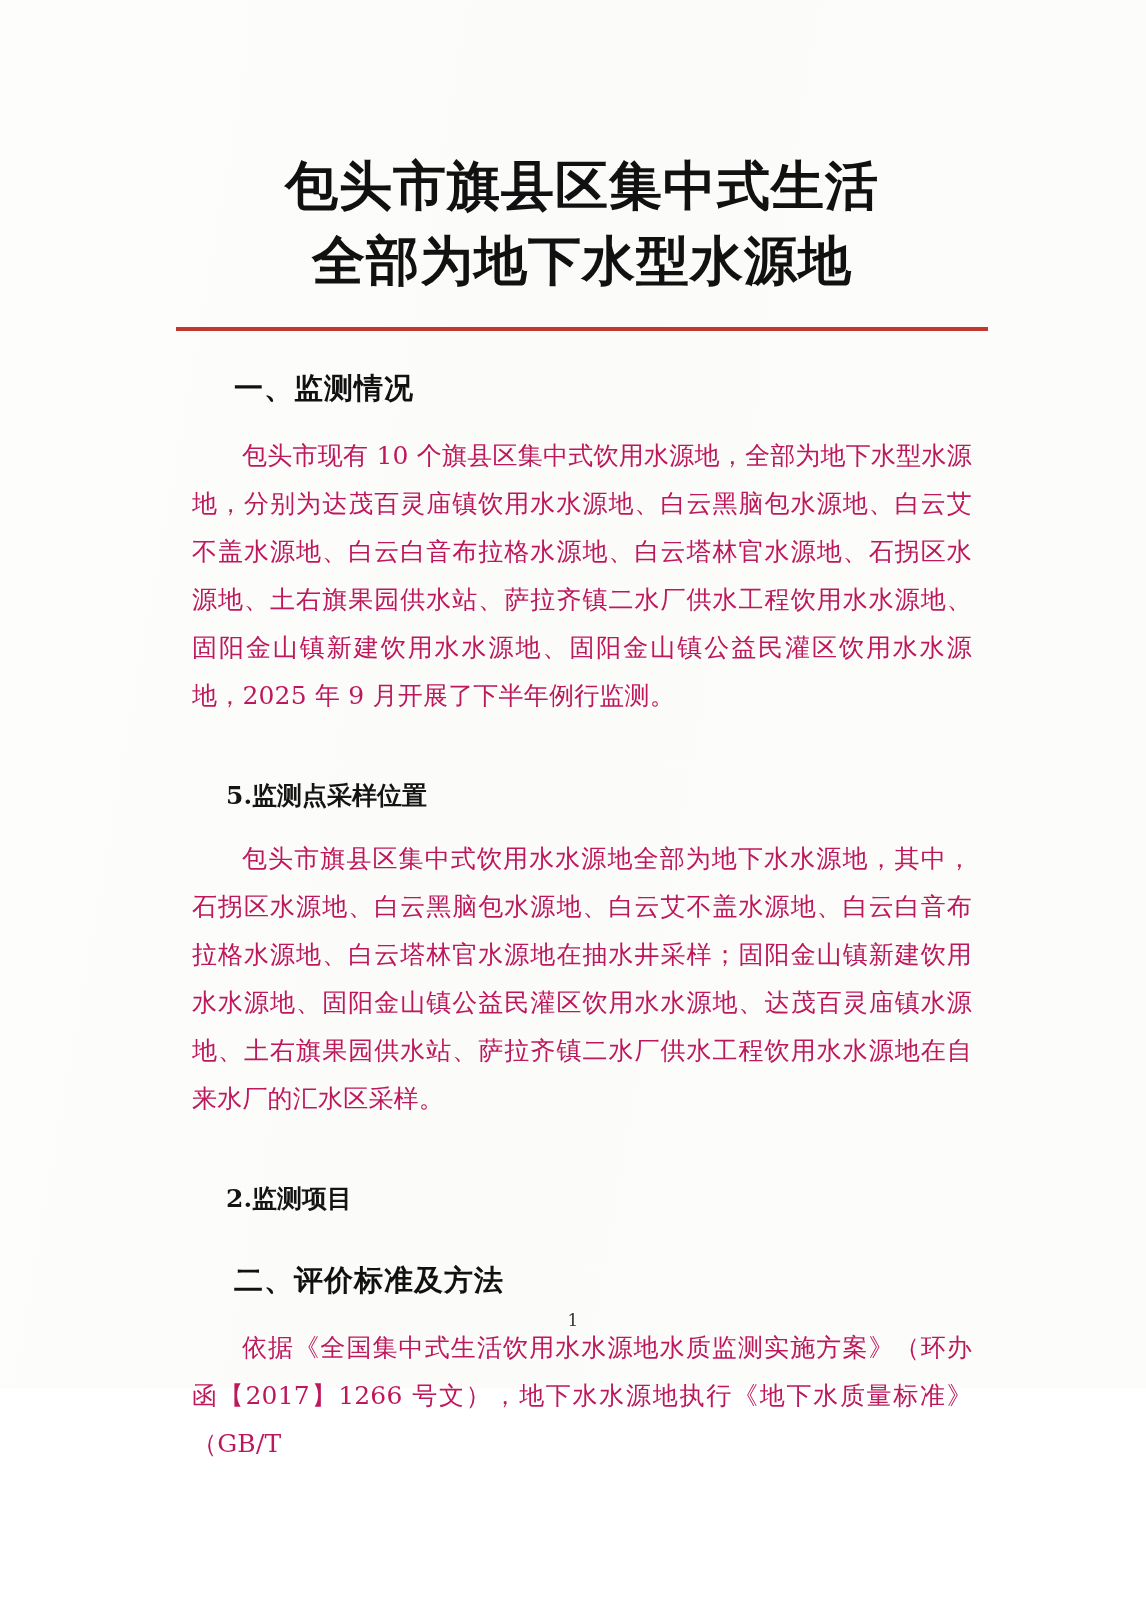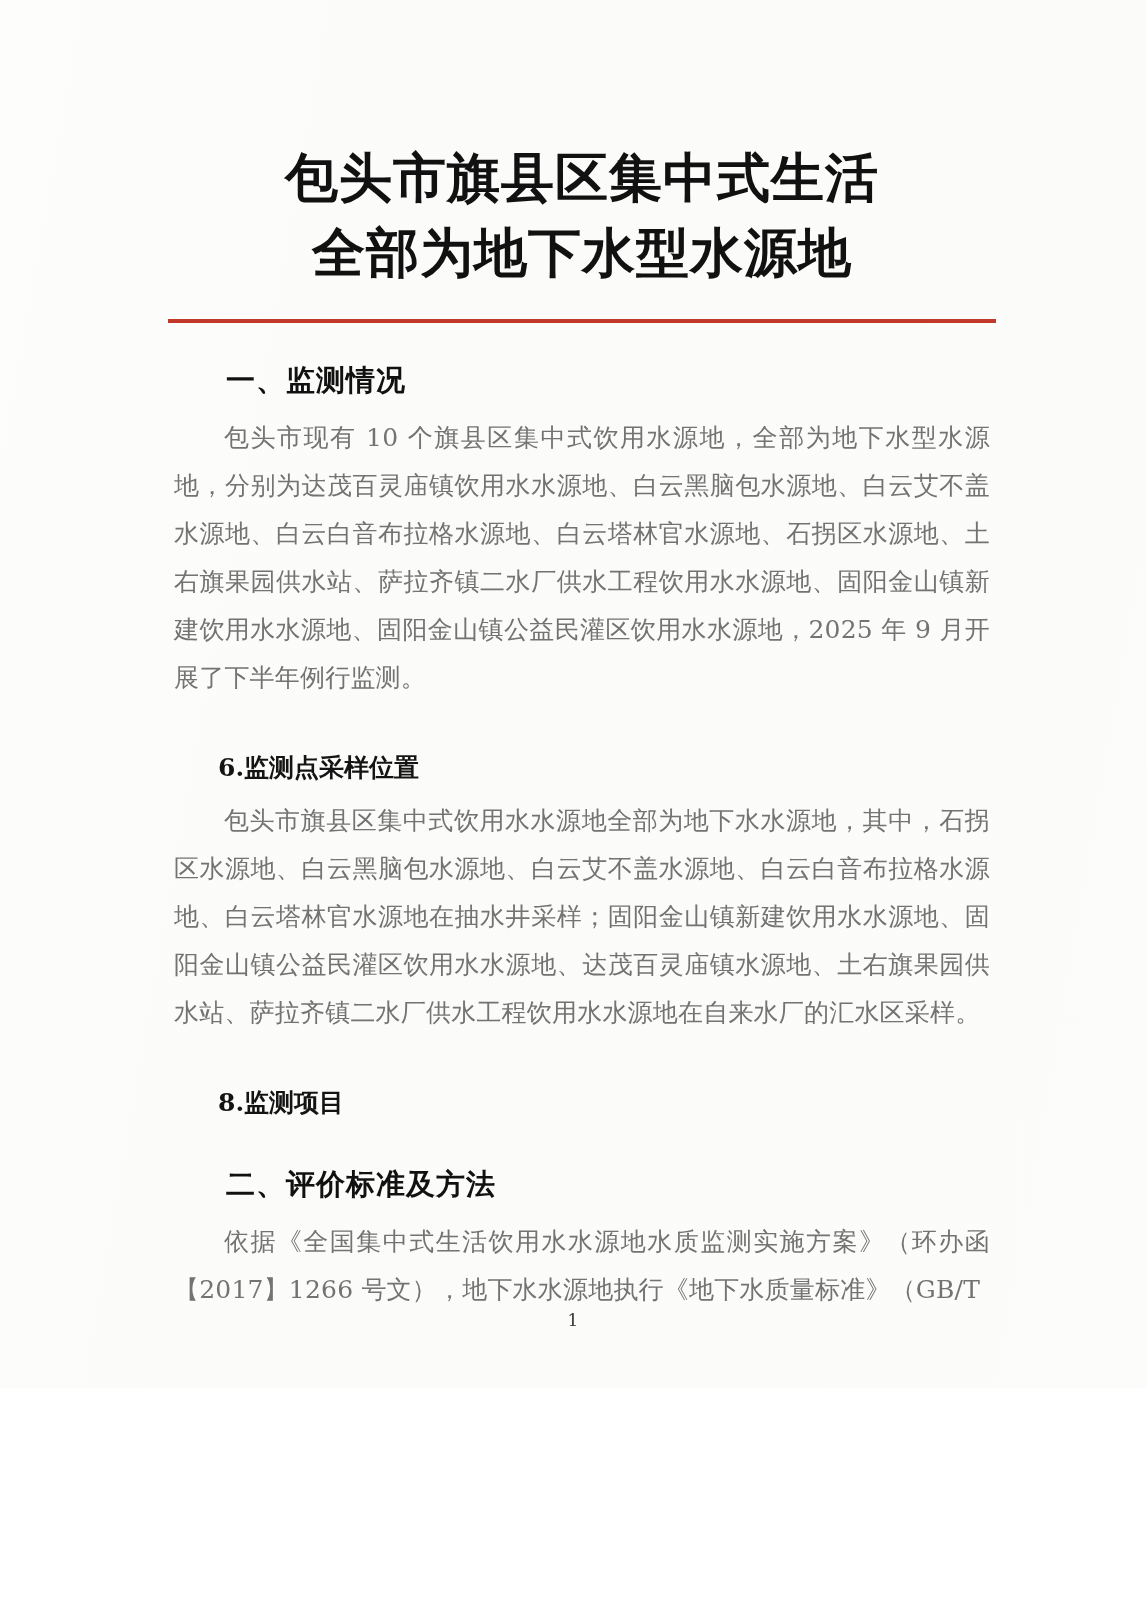--- a/index.html
+++ b/index.html
@@ -14,21 +14,21 @@
     overflow: hidden;
     font-family: "DejaVu Serif", "Liberation Serif", serif;
     color: #1a1a1a;
   }
   .page {
     position: relative;
     width: 1146px;
     height: 1388px;
     background: #fdfdfb;
     box-sizing: border-box;
-    padding: 0;
+    padding: 8px;
   }
   
   .paper-tint {
     position: absolute;
     inset: 0;
     background: linear-gradient(100deg, #fdfdfc 0%, #fbfbf9 40%, #fcfcfa 100%);
     pointer-events: none;
   }
   .content {
     position: relative;
@@ -64,27 +64,27 @@
     color: #111111;
   }
   .sub-heading {
     margin: 26px 0 0 0;
     font-size: 25px;
     line-height: 1.9;
     text-indent: 2em;
     color: #141414;
   }
   p.body-text {
-    margin: 6px;
+    margin: 16px;
     font-size: 25px;
     line-height: 1.92;
     text-align: justify;
     text-justify: inter-ideograph;
     letter-spacing: 0.2px;
-    color: #737373;
+    color: #be185d;
   }
   p.indent {
     text-indent: 2em;
   }
   .spacer-sm { height: 10px; }
   .page-number {
     position: absolute;
     bottom: 58px;
     left: 0;
     right: 0;
@@ -108,27 +108,27 @@
     </h1>
 
     <div class="red-rule" style="background: rgb(192, 57, 43);"></div>
 
     <h2 class="section-heading">一、监测情况</h2>
 
     <p class="body-text indent">包头市现有 10 个旗县区集中式饮用水源地，全部为地下水型水源地，分别为达茂百灵庙镇饮用水水源地、白云黑脑包水源地、白云艾不盖水源地、白云白音布拉格水源地、白云塔林官水源地、石拐区水源地、土右旗果园供水站、萨拉齐镇二水厂供水工程饮用水水源地、固阳金山镇新建饮用水水源地、固阳金山镇公益民灌区饮用水水源地，2025 年 9 月开展了下半年例行监测。</p>
 
     <div class="spacer-sm"></div>
 
-    <h3 class="sub-heading">6.监测点采样位置</h3>
+    <h3 class="sub-heading">5.监测点采样位置</h3>
 
     <p class="body-text indent">包头市旗县区集中式饮用水水源地全部为地下水水源地，其中，石拐区水源地、白云黑脑包水源地、白云艾不盖水源地、白云白音布拉格水源地、白云塔林官水源地在抽水井采样；固阳金山镇新建饮用水水源地、固阳金山镇公益民灌区饮用水水源地、达茂百灵庙镇水源地、土右旗果园供水站、萨拉齐镇二水厂供水工程饮用水水源地在自来水厂的汇水区采样。</p>
 
     <div class="spacer-sm"></div>
 
-    <h3 class="sub-heading">8.监测项目</h3>
+    <h3 class="sub-heading">2.监测项目</h3>
 
 
     <h2 class="section-heading">二、评价标准及方法</h2>
 
     <p class="body-text indent">依据《全国集中式生活饮用水水源地水质监测实施方案》（环办函【2017】1266 号文），地下水水源地执行《地下水质量标准》（GB/T</p>
 
   </div>
 
   <div class="page-number">1</div>
 </div>

